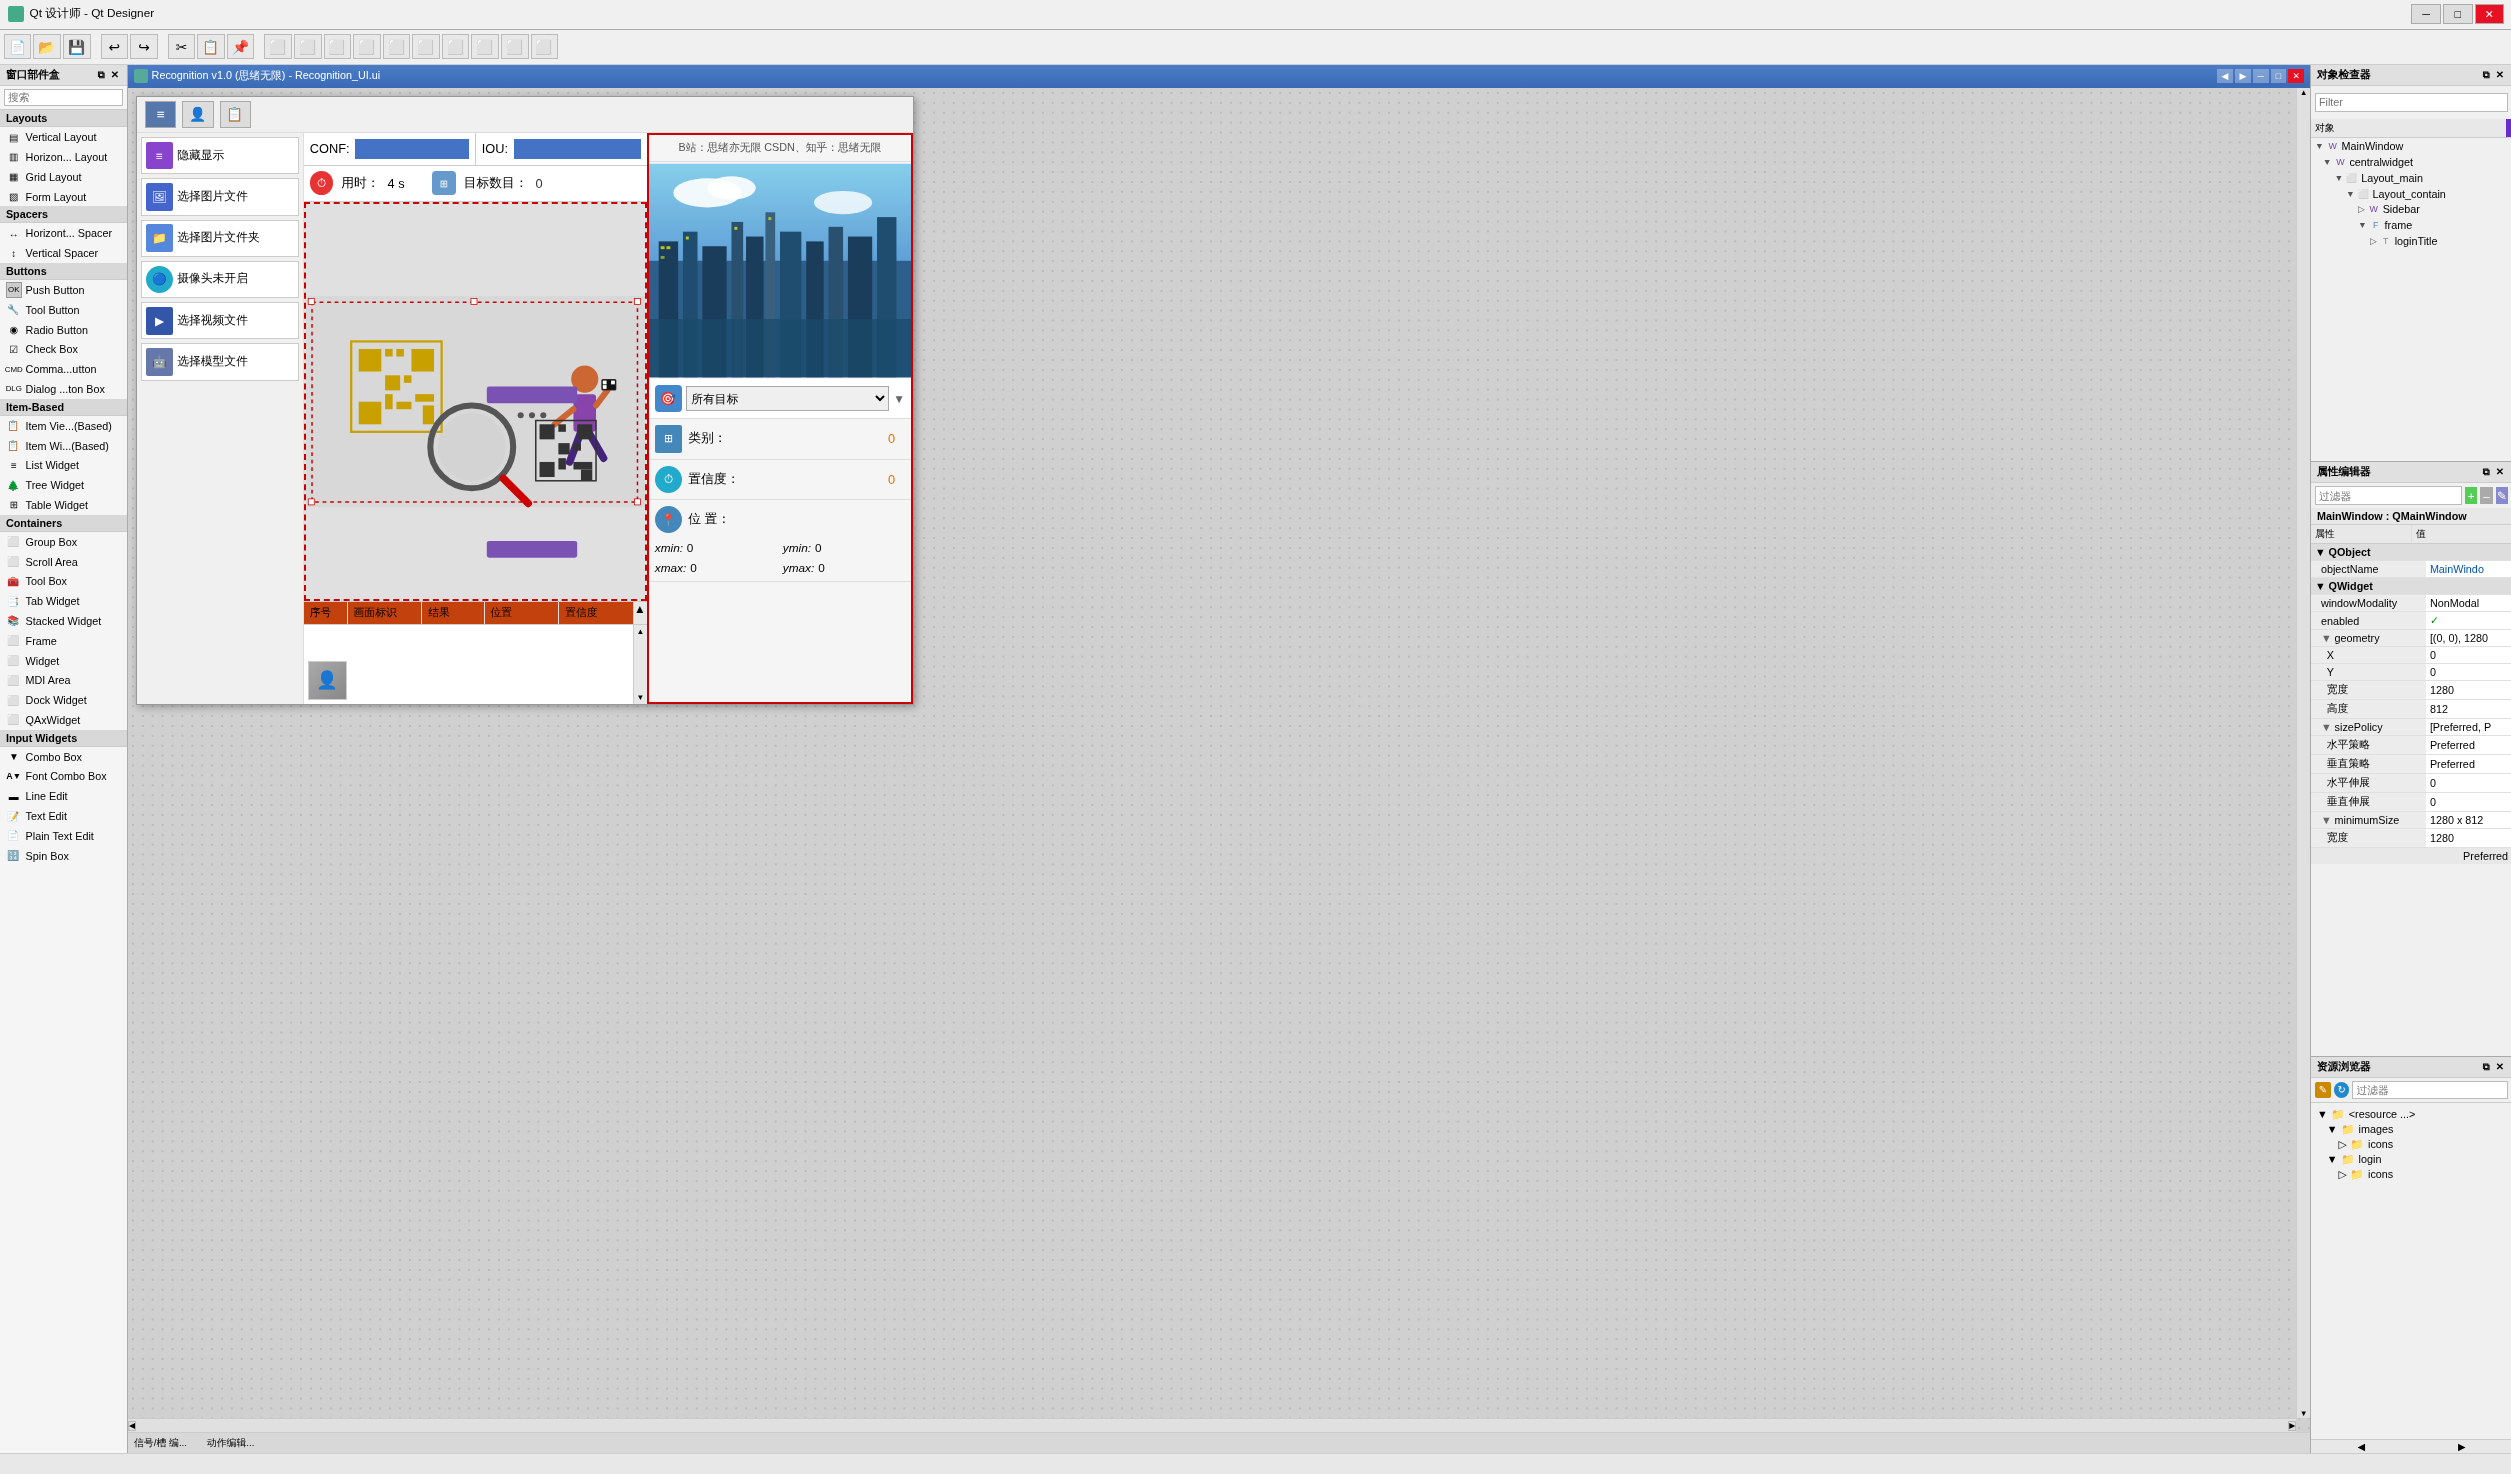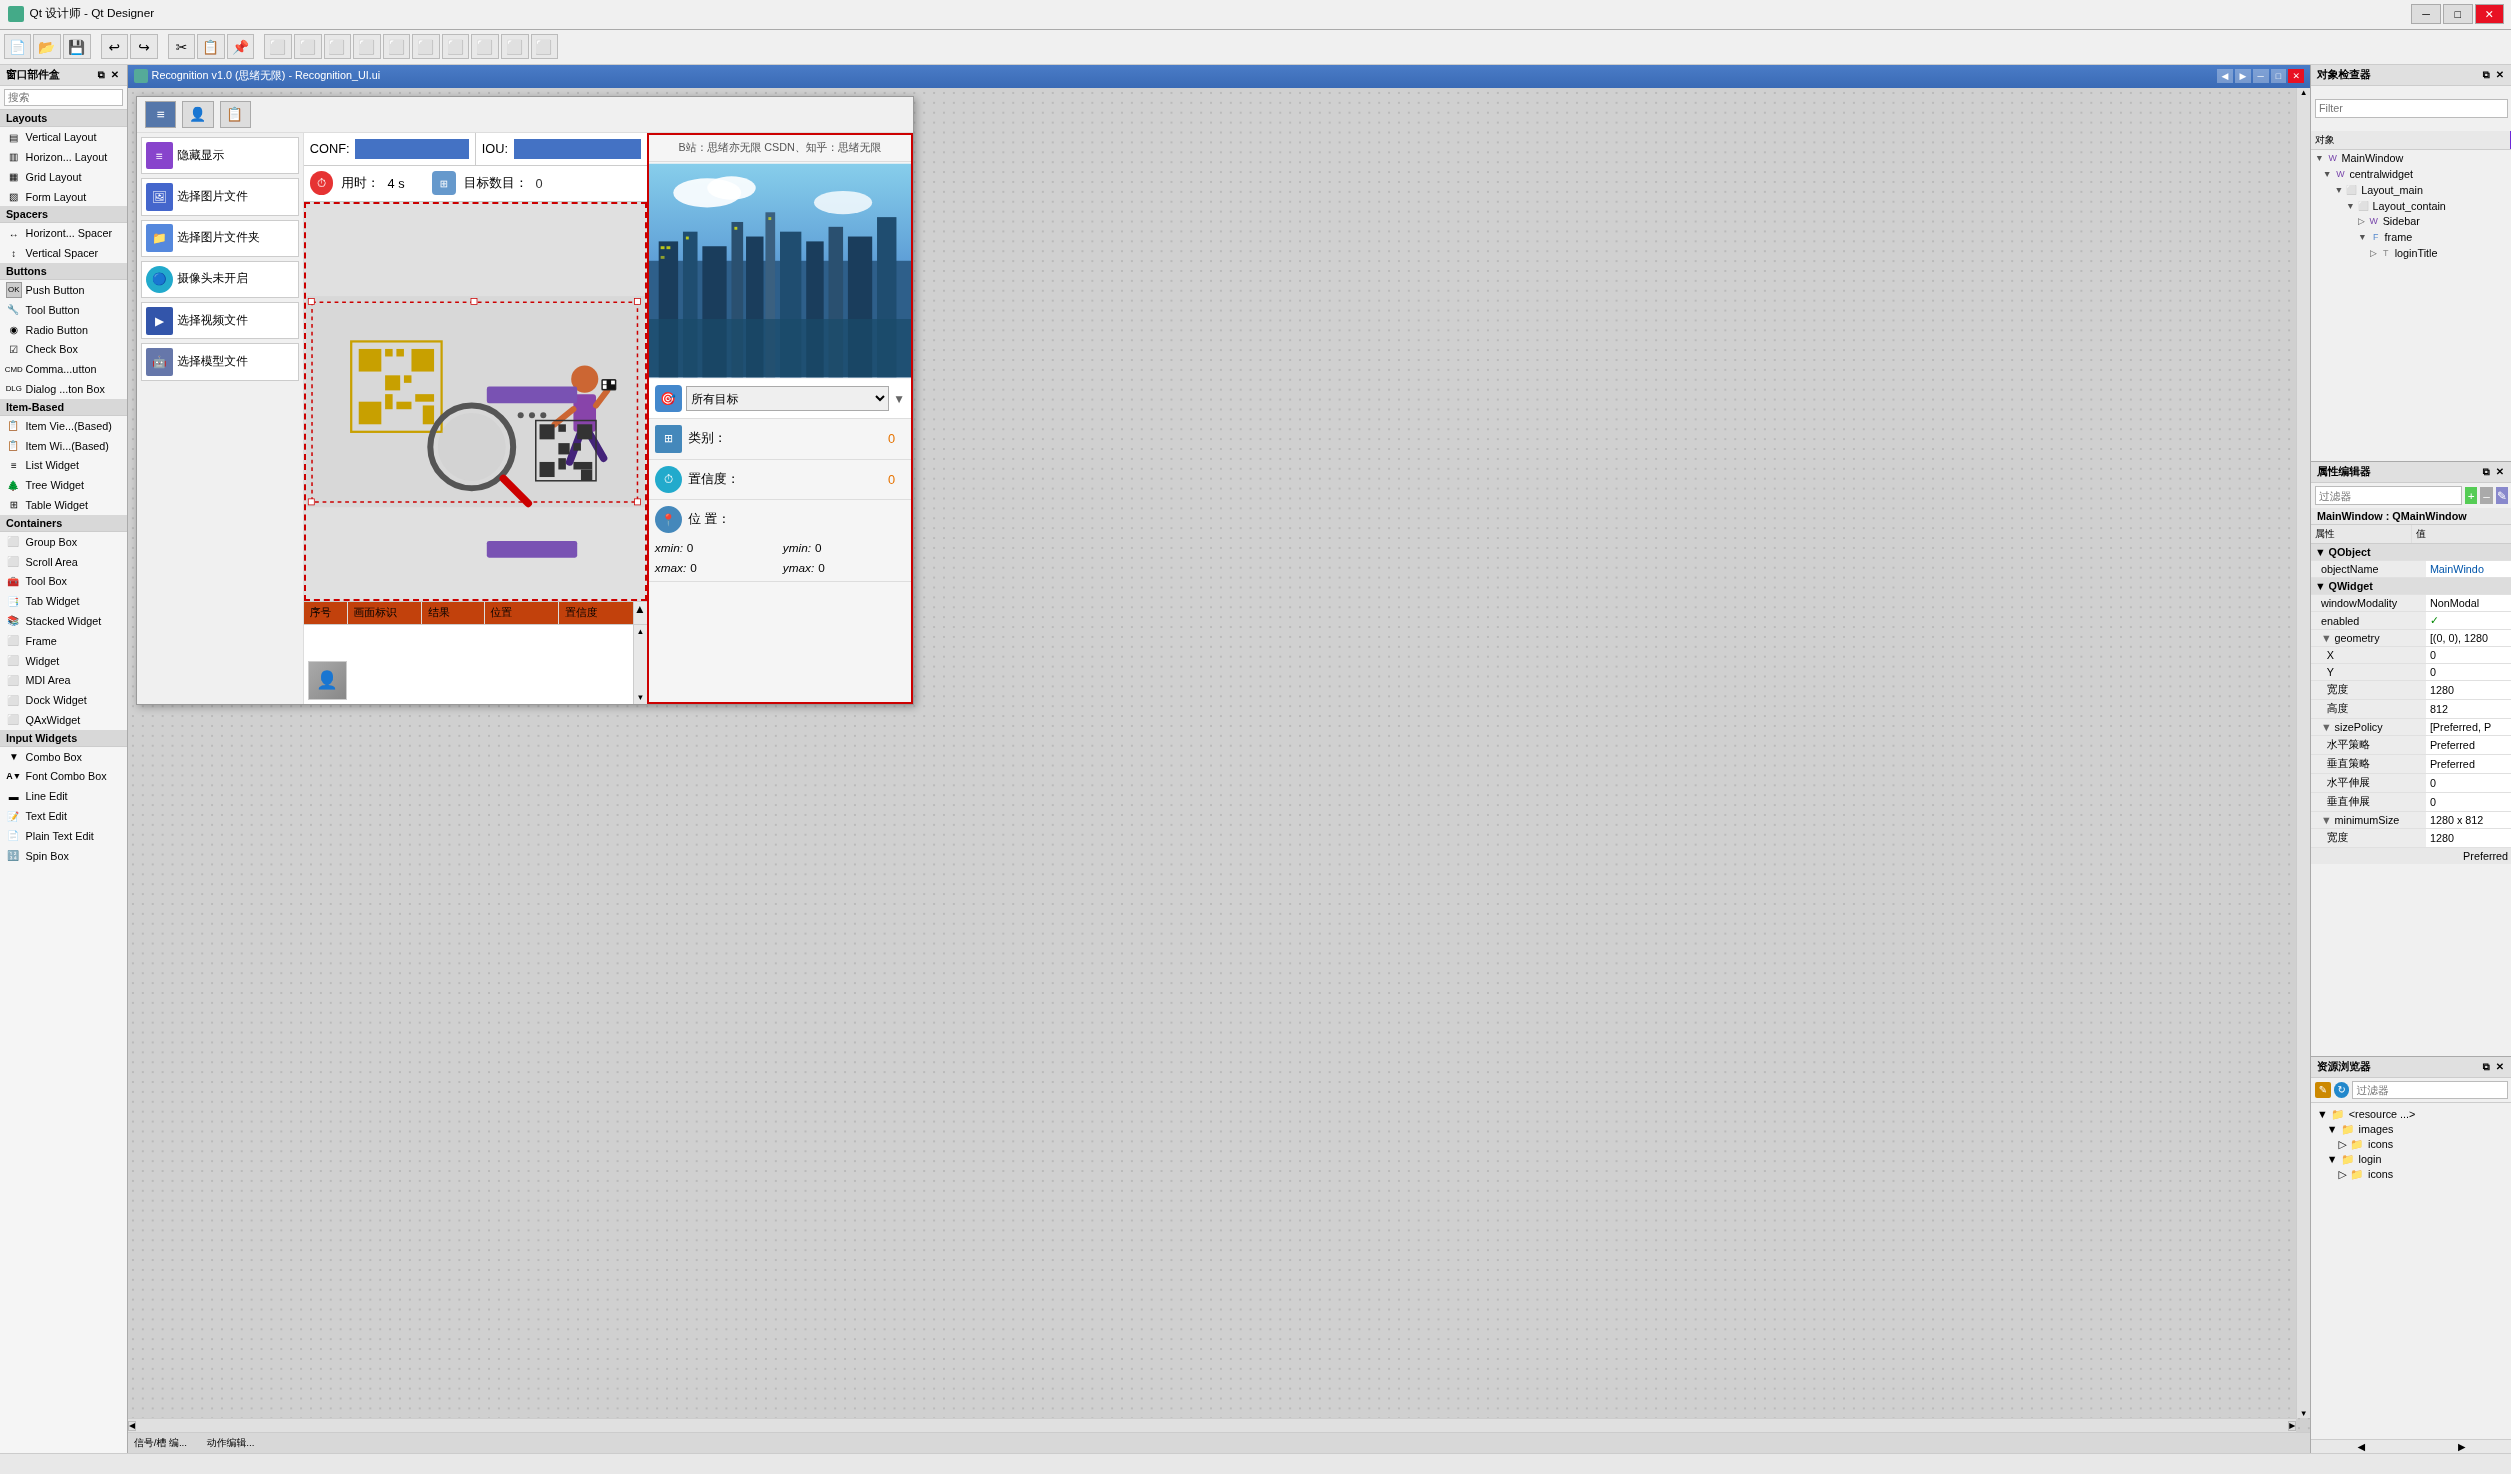--- a/index.html
+++ b/index.html
@@ -135,21 +135,21 @@
       font-weight: bold;
       border-bottom: 1px solid #ccc;
       display: flex;
       align-items: center;
       justify-content: space-between;
     }
     .panel-header-btns { display: flex; gap: 2px; }
     .panel-header-btn { font-size: 9.9px; cursor: pointer; padding: 0 2px; }
 
     .filter-input {
-      width: 100%; height: 19.7px; border: 1px solid #bbb; font-size: 10.8px; padding: 1px 3px; margin: 11px 0;
+      width: 100%; height: 19.7px; border: 1px solid #bbb; font-size: 10.8px; padding: 1px 3px; margin: 5px 0;
     }
 
     .tree-item {
       display: flex;
       align-items: center;
       padding: 1px 3.9px;
       font-size: 10.8px;
       gap: 2px;
       cursor: pointer;
     }
@@ -787,21 +787,21 @@
           <div class="panel-header-btns">
             <span class="panel-header-btn">⧉</span>
             <span class="panel-header-btn">✕</span>
           </div>
         </div>
         <div style="padding:2px 3.9px;">
           <input class="filter-input" type="text" placeholder="Filter" style="">
         </div>
 
         <div style="display:flex;background:#e8e8e8;border-bottom:1px solid #ccc;font-size:9.9px;">
-          <div style="flex:1;padding:2px 3.9px;border-right:2px solid #6d28d9;">对象</div>
+          <div style="flex:1;padding:2px 3.9px;border-right:6px solid #6d28d9;">对象</div>
           <div style="flex:0;min-width:0;"></div>
         </div>
 
         <div style="flex:1;overflow-y:auto;">
           <div class="tree-item">
             <span class="tree-arrow">▼</span>
             <span class="tree-icon" style="color:#7744aa;">W</span>
             <span>MainWindow</span>
           </div>
           <div class="tree-item indent1">

